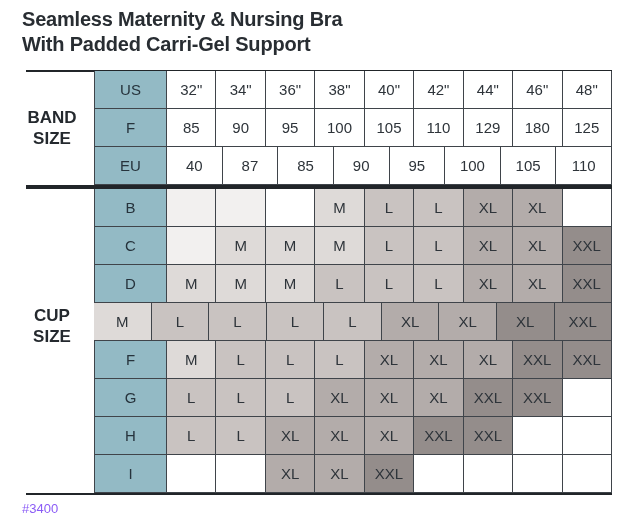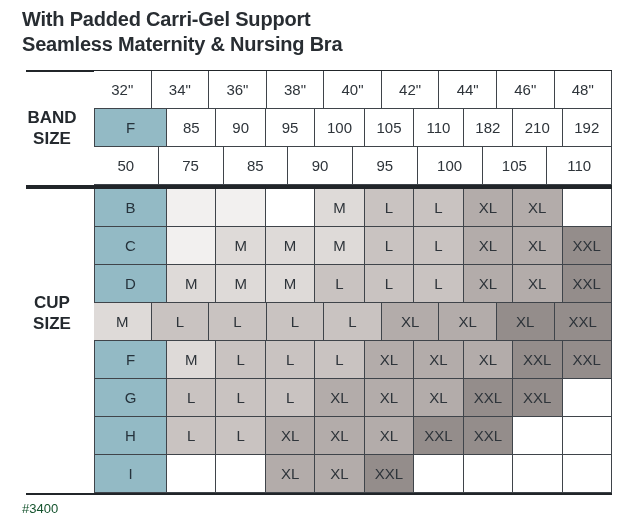--- a/index.html
+++ b/index.html
@@ -17,75 +17,77 @@
                 justify-content: center; text-align: center; font-weight: 700; font-size: 17px;
                 line-height: 21px; color: #24292e; white-space: pre-line; }
 
   .grid { position: absolute; left: 94px; width: 518px; display: flex; flex-direction: column; }
   .trow { display: flex; height: 38px; border-bottom: 1px solid var(--border, #3f444a); }
   .cell { display: flex; align-items: center; justify-content: center; height: 100%;
           border-right: 1px solid var(--border, #3f444a); font-size: 15px; color: var(--text, #2e343a); }
   .hcell { width: 73px; flex: none; border-left: 1px solid var(--border, #3f444a); color: #26333c; }
   .dcell { flex: 1; }
 
-  .product-code { position: absolute; left: 22px; top: 501px; font-size: 13px; color: #14532d; }
+  .product-code { position: absolute; left: 22px; top: 501px; font-size: 13px; color: #8b5cf6; }
 </style>
 </head>
 <body>
 
 <div class="page">
 
   <div class="title">
+    <div>Seamless Maternity &amp; Nursing Bra</div>
     <div>With Padded Carri-Gel Support</div>
-    <div>Seamless Maternity &amp; Nursing Bra</div>
   </div>
 
   <div class="hline" style="top:70px;height:2px"></div>
 
   <div class="side-label" style="top:71px;height:114px">BAND
 SIZE</div>
   <div class="grid" style="top:71px">
       <div class="trow">
+        <div class="cell hcell" style="background: rgb(147, 186, 197);">US</div>
         <div class="cell dcell" style="background: rgb(255, 255, 255);">32"</div>
         <div class="cell dcell" style="background: rgb(255, 255, 255);">34"</div>
         <div class="cell dcell" style="background: rgb(255, 255, 255);">36"</div>
         <div class="cell dcell" style="background: rgb(255, 255, 255);">38"</div>
         <div class="cell dcell" style="background: rgb(255, 255, 255);">40"</div>
         <div class="cell dcell" style="background: rgb(255, 255, 255);">42"</div>
         <div class="cell dcell" style="background: rgb(255, 255, 255);">44"</div>
         <div class="cell dcell" style="background: rgb(255, 255, 255);">46"</div>
         <div class="cell dcell" style="background: rgb(255, 255, 255);">48"</div>
       </div>
       <div class="trow">
         <div class="cell hcell" style="background: rgb(147, 186, 197);">F</div>
         <div class="cell dcell" style="background: rgb(255, 255, 255);">85</div>
         <div class="cell dcell" style="background: rgb(255, 255, 255);">90</div>
         <div class="cell dcell" style="background: rgb(255, 255, 255);">95</div>
         <div class="cell dcell" style="background: rgb(255, 255, 255);">100</div>
         <div class="cell dcell" style="background: rgb(255, 255, 255);">105</div>
         <div class="cell dcell" style="background: rgb(255, 255, 255);">110</div>
-        <div class="cell dcell" style="background: rgb(255, 255, 255);">182</div>
-        <div class="cell dcell" style="background: rgb(255, 255, 255);">210</div>
-        <div class="cell dcell" style="background: rgb(255, 255, 255);">192</div>
+        <div class="cell dcell" style="background: rgb(255, 255, 255);">129</div>
+        <div class="cell dcell" style="background: rgb(255, 255, 255);">180</div>
+        <div class="cell dcell" style="background: rgb(255, 255, 255);">125</div>
       </div>
       <div class="trow">
-        <div class="cell dcell" style="background: rgb(255, 255, 255);">50</div>
-        <div class="cell dcell" style="background: rgb(255, 255, 255);">75</div>
+        <div class="cell hcell" style="background: rgb(147, 186, 197);">EU</div>
+        <div class="cell dcell" style="background: rgb(255, 255, 255);">40</div>
+        <div class="cell dcell" style="background: rgb(255, 255, 255);">87</div>
         <div class="cell dcell" style="background: rgb(255, 255, 255);">85</div>
         <div class="cell dcell" style="background: rgb(255, 255, 255);">90</div>
         <div class="cell dcell" style="background: rgb(255, 255, 255);">95</div>
         <div class="cell dcell" style="background: rgb(255, 255, 255);">100</div>
         <div class="cell dcell" style="background: rgb(255, 255, 255);">105</div>
         <div class="cell dcell" style="background: rgb(255, 255, 255);">110</div>
       </div>
     </div>
 
   <div class="hline thick" style="top:185px;height:4px"></div>
 
-  <div class="side-label" style="top:179px;height:268px">CUP
+  <div class="side-label" style="top:192px;height:268px">CUP
 SIZE</div>
   <div class="grid" style="top:189px">
       <div class="trow">
         <div class="cell hcell" style="background: rgb(147, 186, 197);">B</div>
         <div class="cell dcell" style="background: rgb(242, 240, 239);"></div>
         <div class="cell dcell" style="background: rgb(242, 240, 239);"></div>
         <div class="cell dcell" style="background: rgb(255, 255, 255);"></div>
         <div class="cell dcell" style="background: rgb(222, 218, 216);">M</div>
         <div class="cell dcell" style="background: rgb(201, 195, 193);">L</div>
         <div class="cell dcell" style="background: rgb(201, 195, 193);">L</div>

